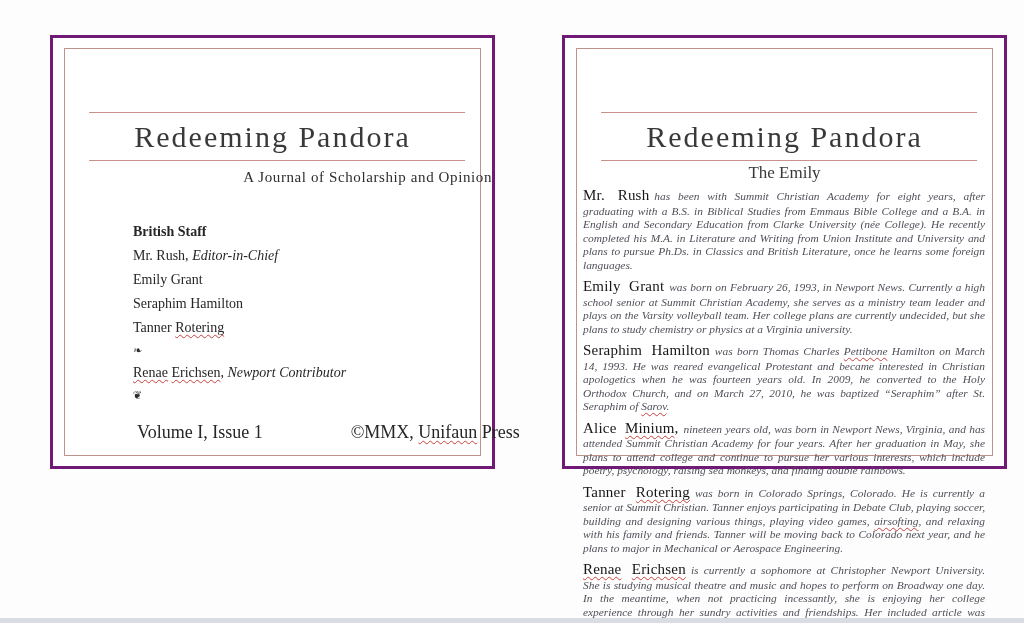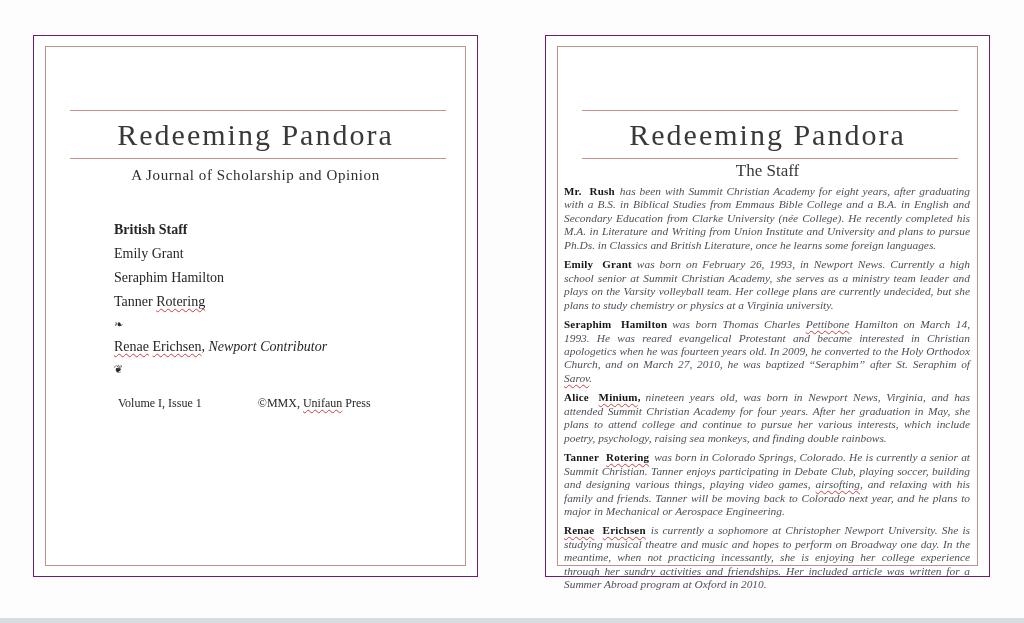--- a/index.html
+++ b/index.html
@@ -8,23 +8,24 @@
     width: 1024px; height: 623px;
     background: #fdfdfd;
     font-family: "Liberation Serif", serif;
     overflow: hidden;
     position: relative;
   }
   .page {
     position: absolute;
     top: 35px;
     width: 445px;
-    height: 542px;
+    height: 434px;
     background: #ffffff;
-    border: 1px solid #701a75;
+    border: 3px solid #701a75;
+    margin-left: 17px;
   }
   .page-left  { left: 33px; }
   .page-right { left: 545px; }
   .inner-frame {
     position: absolute;
     top: 10px; left: 11px; right: 11px; bottom: 10px;
     border: 1px solid #bd938c;
     pointer-events: none;
   }
   .rule {
@@ -42,21 +43,21 @@
     text-align: center;
     font-size: 30px;
     font-weight: normal;
     letter-spacing: 2px;
     color: #39393b;
     line-height: 38px;
   }
   .subtitle {
     position: absolute;
     top: 131px; left: 0; right: 0;
-    text-align: center;
+    text-align: right;
     font-size: 15px;
     letter-spacing: 0.6px;
     color: #2e2e30;
   }
   
   .staff-col {
     position: absolute;
     top: 186px; left: 80px; right: 30px;
     font-size: 14px;
     color: #262626;
@@ -65,24 +66,24 @@
   .staff-heading { font-weight: bold; height: 24px; }
   .role { font-style: italic; }
   .ornament {
     height: 21px;
     font-family: "DejaVu Sans", sans-serif;
     font-size: 11px;
     color: #2b2b2b;
   }
   .footer-row {
     display: flex;
-    gap: 56px;
+    gap: 88px;
     padding-left: 4px;
     padding-top: 12px;
-    font-size: 12px;
+    font-size: 18px;
     white-space: nowrap;
   }
   
   .section-heading {
     position: absolute;
     top: 125px; left: 0; right: 0;
     text-align: center;
     font-size: 17px;
     color: #39393b;
   }
@@ -93,22 +94,22 @@
   .bio {
     margin: 0 0 6px 0;
     text-align: justify;
     font-style: italic;
     font-size: 11.4px;
     line-height: 1.18;
     color: #4e4f58;
   }
   .bio-name {
     font-style: normal;
-    font-weight: bold;
-    font-size: 11px;
+    font-weight: normal;
+    font-size: 15px;
     color: #161616;
     letter-spacing: 0.2px;
     word-spacing: 4px;
     margin-right: 5px;
   }
   .sq {
     text-decoration-line: underline;
     text-decoration-style: wavy;
     text-decoration-color: #cc4040;
     text-decoration-thickness: 1px;
@@ -127,39 +128,40 @@
 
 <div class="page page-left">
   <div class="inner-frame"></div>
   <div class="rule rule-top"></div>
   <h1 class="journal-title">Redeeming Pandora</h1>
   <div class="rule rule-bottom"></div>
   <div class="subtitle">A Journal of Scholarship and Opinion</div>
 
   <div class="staff-col">
     <div class="staff-heading">British Staff</div>
+    <div class="staff-row"><span>Mr. Rush,</span> <span class="role">Editor-in-Chief</span></div>
     <div class="staff-row"><span>Emily Grant</span></div>
     <div class="staff-row"><span>Seraphim Hamilton</span></div>
     <div class="staff-row"><span>Tanner <span class="sq">Rotering</span></span></div>
     <div class="ornament">❧</div>
     <div class="staff-row"><span><span class="sq">Renae</span> <span class="sq">Erichsen</span>,</span> <span class="role">Newport Contributor</span></div>
     <div class="ornament">❦</div>
     <div class="footer-row">
       <span>Volume I, Issue 1</span>
       <span>©MMX, <span class="sq">Unifaun</span> Press</span>
     </div>
   </div>
 </div>
 
 <div class="page page-right">
   <div class="inner-frame"></div>
   <div class="rule rule-top"></div>
   <h1 class="journal-title">Redeeming Pandora</h1>
   <div class="rule rule-bottom"></div>
-  <div class="section-heading">The Staff</div>
+  <div class="section-heading">The Emily</div>
 
   <div class="bios">
     <p class="bio"><span class="bio-name">Mr. Rush</span><span>has been with Summit Christian Academy for eight years, after graduating with a B.S. in Biblical Studies from Emmaus Bible College and a B.A. in English and Secondary Education from Clarke University (née College).  He recently completed his M.A. in Literature and Writing from Union Institute and University and plans to pursue Ph.Ds. in Classics and British Literature, once he learns some foreign languages.</span></p>
     <p class="bio"><span class="bio-name">Emily Grant</span><span>was born on February 26, 1993, in Newport News.  Currently a high school senior at Summit Christian Academy, she serves as a ministry team leader and plays on the Varsity volleyball team.  Her college plans are currently undecided, but she plans to study chemistry or physics at a Virginia university.</span></p>
     <p class="bio"><span class="bio-name">Seraphim Hamilton</span><span>was born Thomas Charles <span class="sq">Pettibone</span> Hamilton on March 14, 1993.  He was reared evangelical Protestant and became interested in Christian apologetics when he was fourteen years old.  In 2009, he converted to the Holy Orthodox Church, and on March 27, 2010, he was baptized “Seraphim” after St. Seraphim of <span class="sq">Sarov</span>.</span></p>
     <p class="bio"><span class="bio-name">Alice <span class="sq">Minium</span>,</span><span>nineteen years old, was born in Newport News, Virginia, and has attended Summit Christian Academy for four years.  After her graduation in May, she plans to attend college and continue to pursue her various interests, which include poetry, psychology, raising sea monkeys, and finding double rainbows.</span></p>
     <p class="bio"><span class="bio-name">Tanner <span class="sq">Rotering</span></span><span>was born in Colorado Springs, Colorado.  He is currently a senior at Summit Christian.  Tanner enjoys participating in Debate Club, playing soccer, building and designing various things, playing video games, <span class="sq">airsofting</span>, and relaxing with his family and friends.  Tanner will be moving back to Colorado next year, and he plans to major in Mechanical or Aerospace Engineering.</span></p>
     <p class="bio"><span class="bio-name"><span class="sq">Renae</span> <span class="sq">Erichsen</span></span><span>is currently a sophomore at Christopher Newport University.  She is studying musical theatre and music and hopes to perform on Broadway one day.  In the meantime, when not practicing incessantly, she is enjoying her college experience through her sundry activities and friendships.  Her included article was written for a Summer Abroad program at Oxford in 2010.</span></p>
   </div>
 </div>

